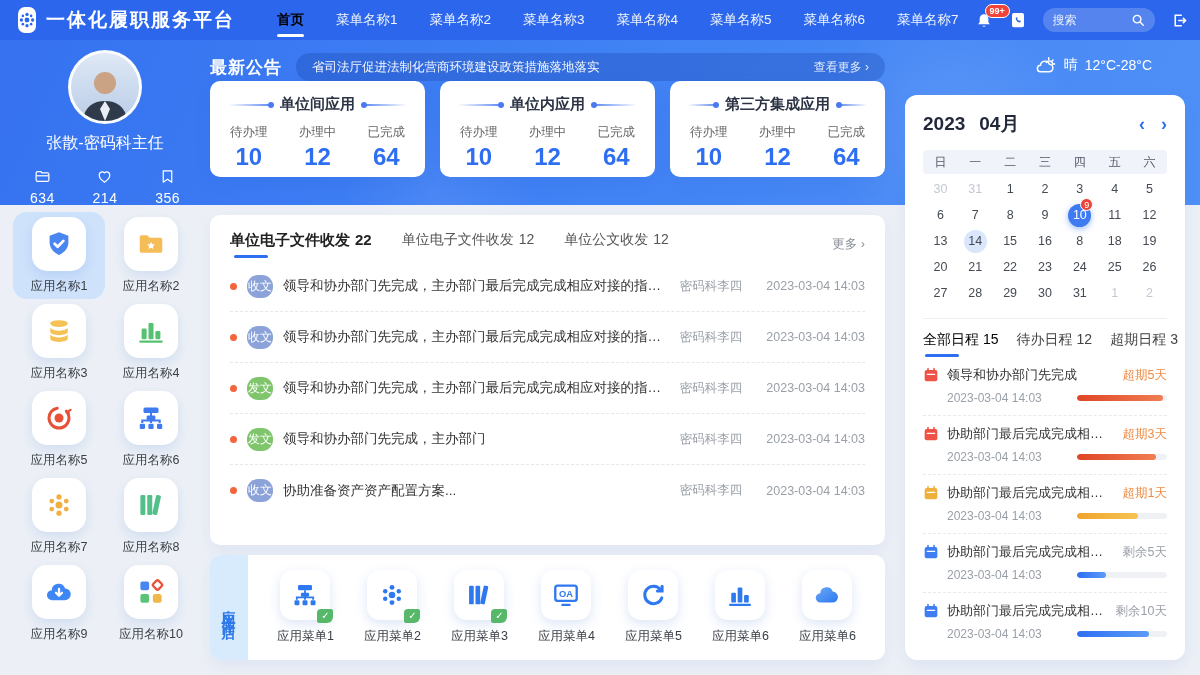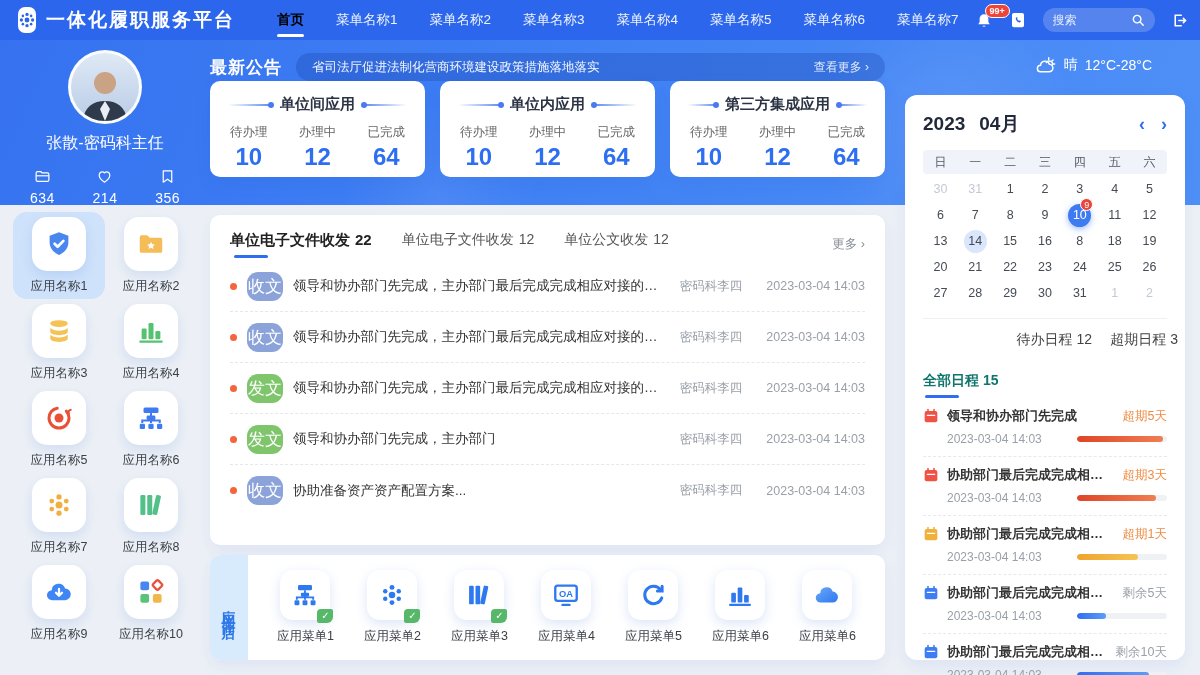--- a/index.html
+++ b/index.html
@@ -102,21 +102,21 @@
   .doc-tab { position:relative; font-size:14px; color:#555; cursor:pointer; white-space:nowrap; padding-bottom:8px; }
   .doc-tab .cnt { margin-left:5px; }
   .doc-tab.active { font-size:15px; font-weight:bold; color:#222; }
   .doc-tab.active::after { content:""; position:absolute; left:4px; bottom:0; width:34px; height:3px;
     border-radius:2px; background:#2e6ff2; }
   .doc-more { margin-left:auto; font-size:12.5px; color:#8a9099; cursor:pointer; }
   .doc-list { margin-top:2px; }
   .doc-row { height:51px; display:flex; align-items:center; gap:10px; border-bottom:1px dashed #e4e7ee; }
   .doc-row:last-child { border-bottom:none; }
   .doc-dot { width:7px; height:7px; border-radius:50%; background:#f2653d; flex:0 0 auto; }
-  .doc-badge { flex:0 0 auto; font-size:17px; color:#fff; padding:3px 1px; border-radius:11px; }
+  .doc-badge { flex:0 0 auto; font-size:12px; color:#fff; padding:3px 1px; border-radius:11px; }
   .doc-badge.blue { background:#8ba3d9; }
   .doc-badge.green { background:#7fc56c; }
   .doc-title { flex:1; font-size:13.5px; color:#333; white-space:nowrap; overflow:hidden; text-overflow:ellipsis; }
   .doc-author { font-size:12.5px; color:#9aa0a8; white-space:nowrap; }
   .doc-time { font-size:12.5px; color:#9aa0a8; white-space:nowrap; margin-left:14px; }
 
   
   .store-card { position:absolute; left:210px; top:555px; width:675px; height:105px; z-index:10;
     background:#fff; border-radius:10px; box-shadow:0 6px 16px rgba(40,90,200,.07); display:flex; overflow:hidden; }
   .store-tab { width:38px; background:#d8ebfc; color:#2e78e8; font-size:14px; font-weight:bold;
@@ -147,27 +147,27 @@
   .cal-cell .num { width:23px; height:23px; display:flex; align-items:center; justify-content:center; border-radius:50%; }
   .cal-cell.sel .num { background:#3f7bf0; color:#fff; box-shadow:0 2px 6px rgba(63,123,240,.5); }
   .cal-cell.today .num { background:#d9e6fc; }
   .cal-badge { position:absolute; top:-4px; right:4px; background:#e8453c; color:#fff; font-size:9px;
     min-width:13px; height:13px; line-height:13px; text-align:center; border-radius:7px; border:1px solid #fff; }
   .panel-div { margin:12px 0 0; border-top:1px solid #eef0f4; }
 
   .sched-tabs { display:flex; gap:18px; margin-top:12px; }
   .sched-tab { position:relative; font-size:14px; color:#444; cursor:pointer; padding-bottom:8px; white-space:nowrap; }
   .sched-tab .cnt { margin-left:4px; }
-  .sched-tab.active { font-weight:bold; color:#0f766e;margin-top:41px; }
+  .sched-tab.active { font-weight:normal; color:#000000; }
   .sched-tab.active::after { content:""; position:absolute; left:2px; bottom:0; width:34px; height:3px;
     border-radius:2px; background:#2e6ff2; }
   .sched-item { padding:9px 0 10px; border-bottom:1px dashed #e7e9ee; }
   .sched-item:last-child { border-bottom:none; }
   .sr1 { display:flex; align-items:center; gap:8px; }
-  .sched-title { flex:1; font-size:13px; color:#333; font-weight:bold; white-space:nowrap; overflow:hidden; text-overflow:ellipsis; }
+  .sched-title { flex:1; font-size:13px; color:#333; font-weight:normal; white-space:nowrap; overflow:hidden; text-overflow:ellipsis; }
   .sched-status { font-size:12.5px; white-space:nowrap; }
   .sched-status.overdue { color:#ef8b43; }
   .sched-status.remain { color:#9aa0a8; }
   .sr2 { margin-top:7px; display:flex; align-items:center; justify-content:space-between; }
   .sched-time { margin-left:24px; font-size:12px; color:#9aa0a8; }
   .prog { width:90px; height:6px; border-radius:3px; background:#f0f1f4; overflow:hidden; }
   .prog .fill { display:block; height:6px; border-radius:3px; }
   .fill.red { background:linear-gradient(90deg,#df4526,#f07e52); }
   .fill.yellow { background:linear-gradient(90deg,#f0a32c,#f5c455); }
   .fill.blue { background:linear-gradient(90deg,#2e6ff2,#5d9bf7); }

